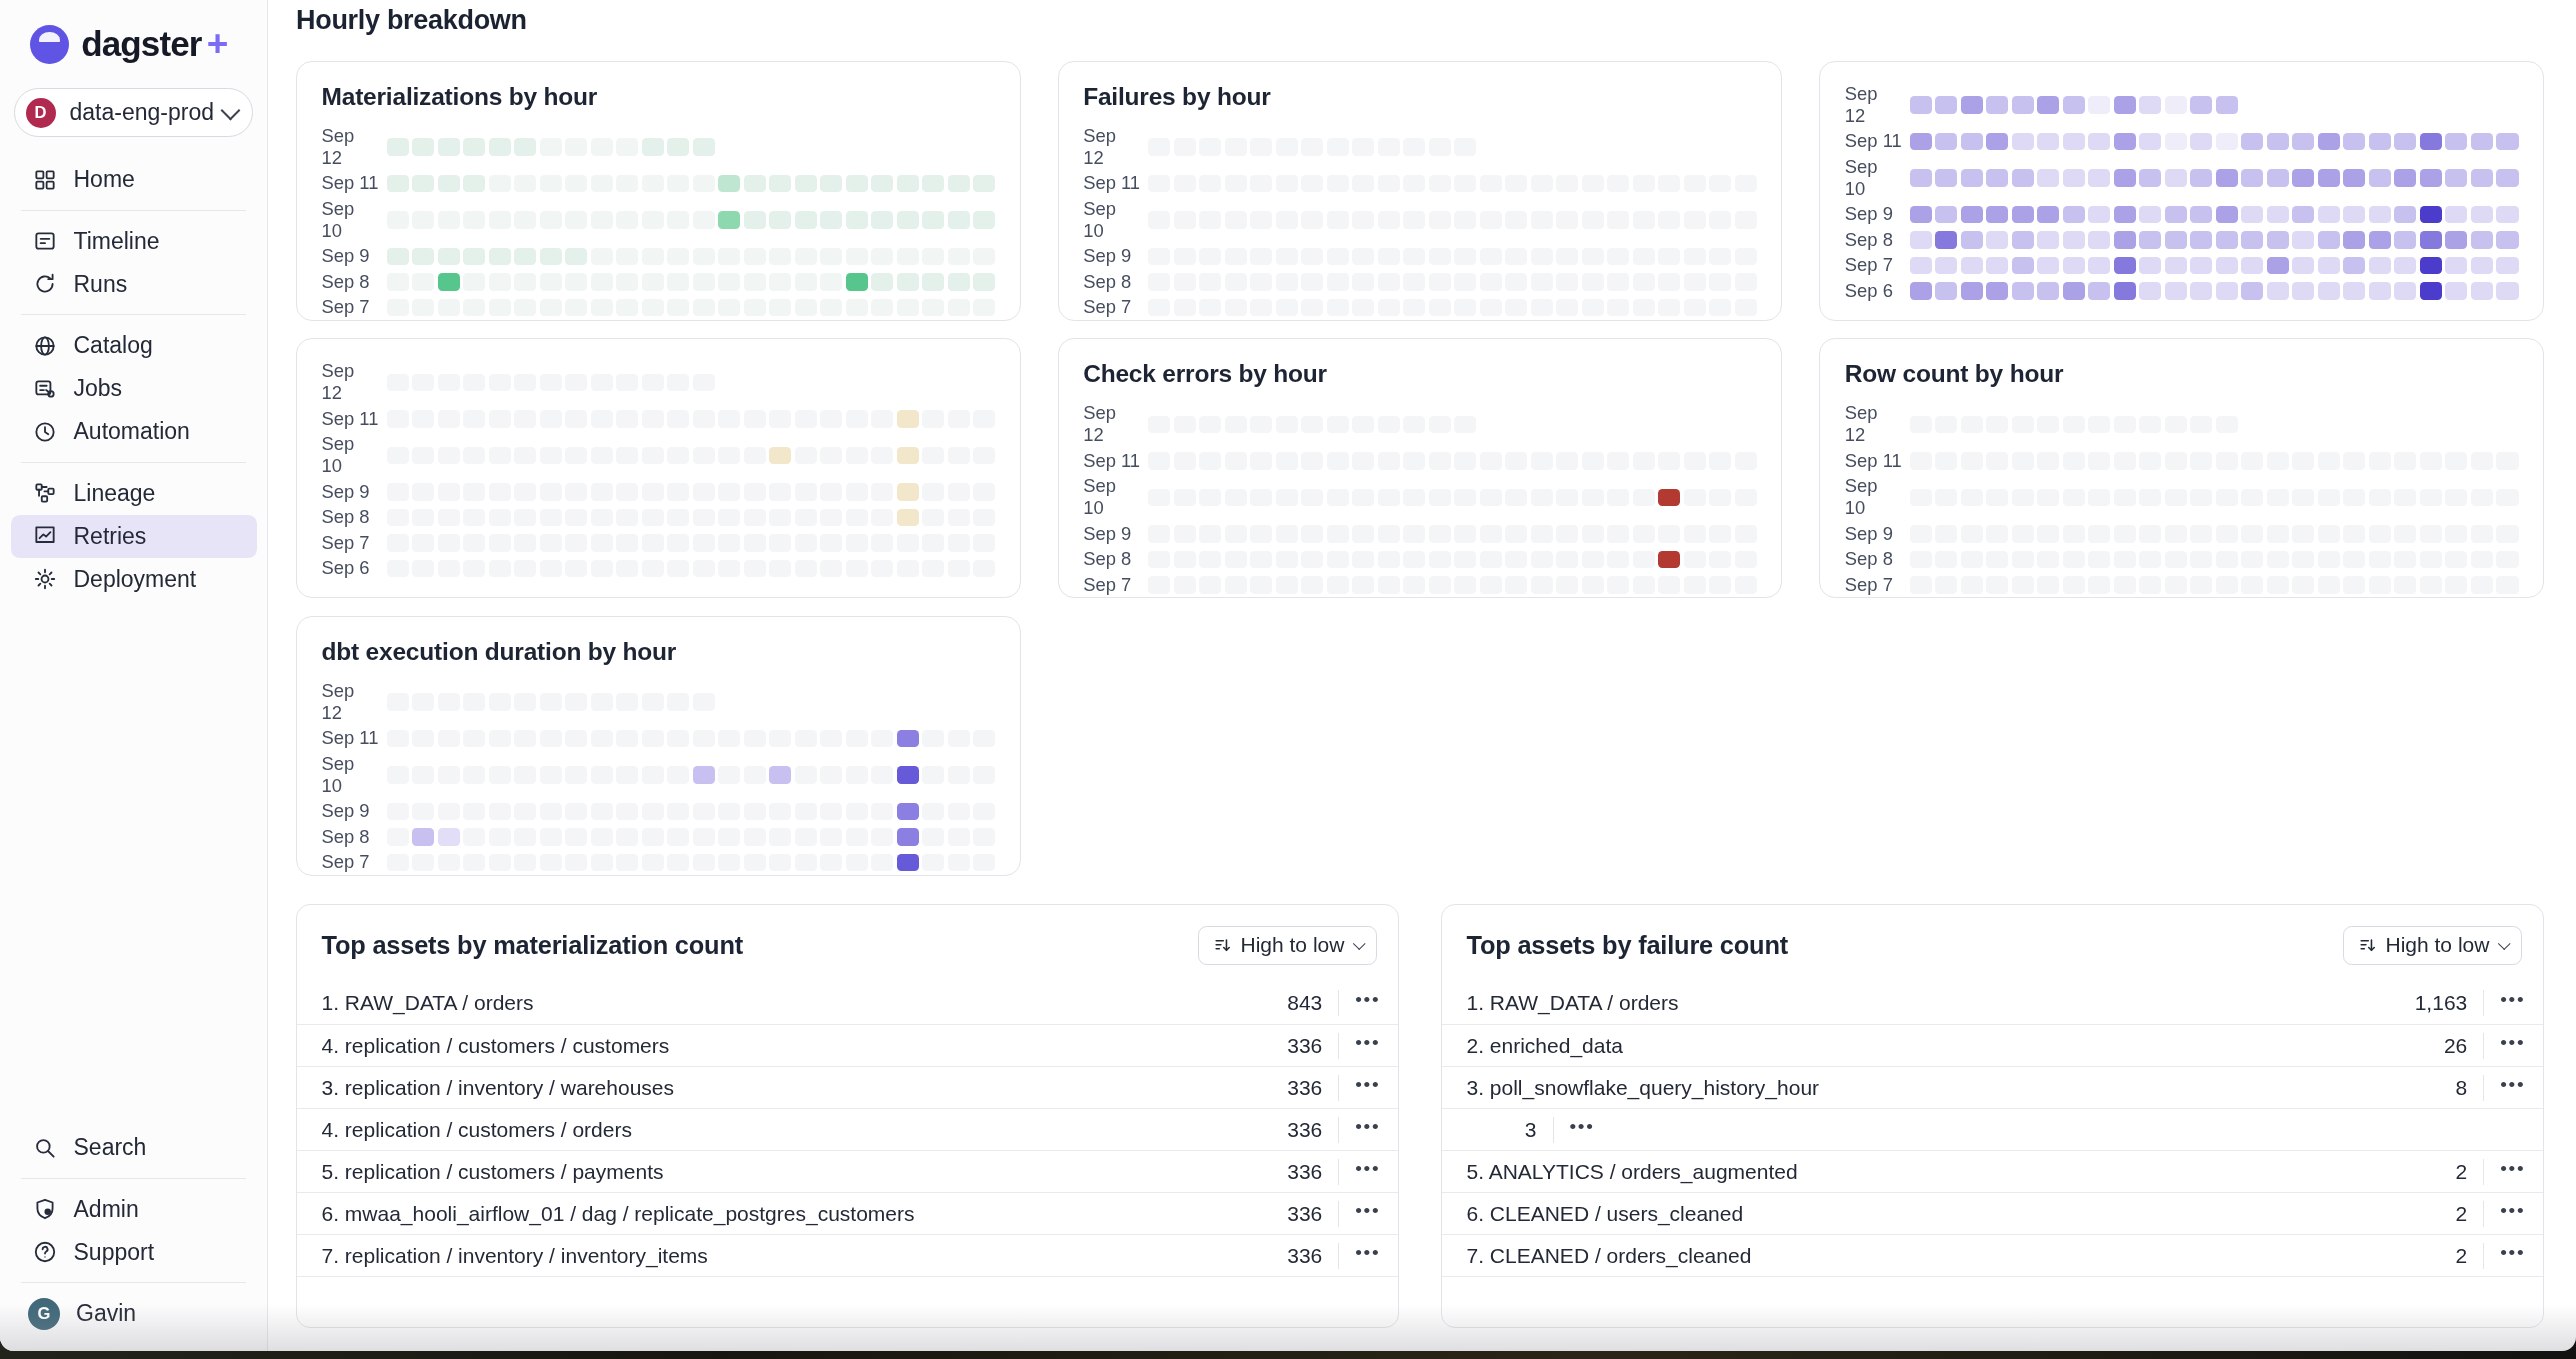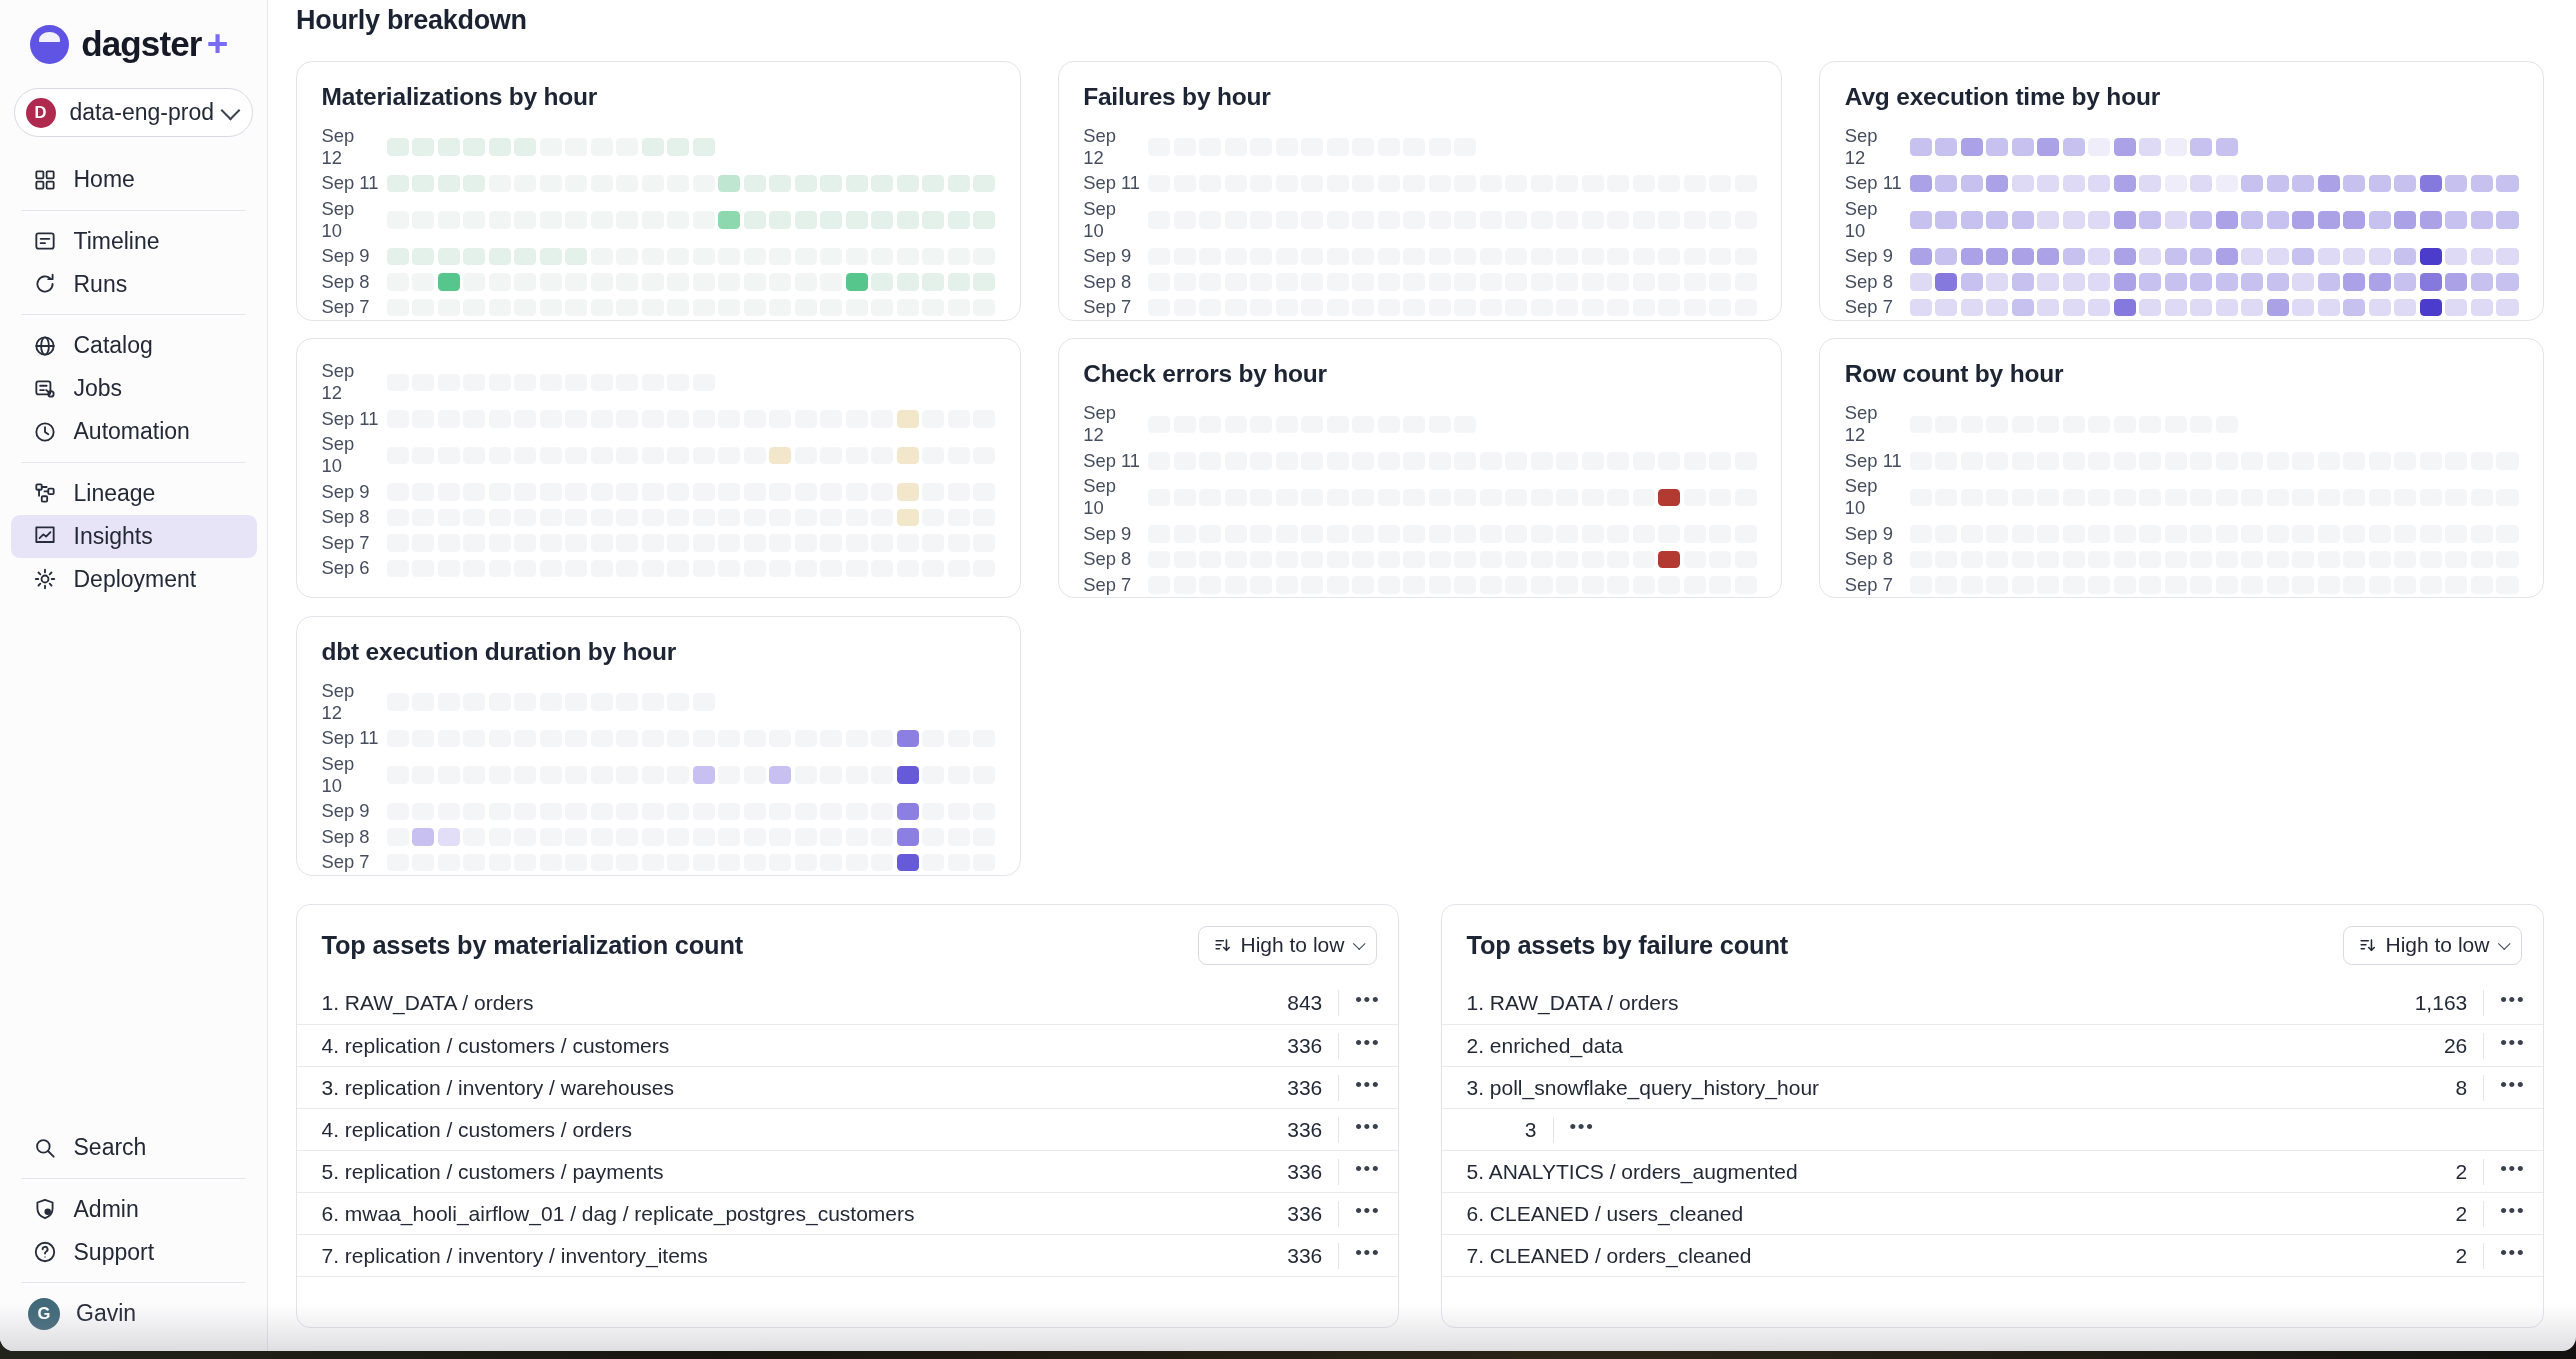--- a/index.html
+++ b/index.html
@@ -144,21 +144,21 @@
           </span>
           <span>Lineage</span>
         </div>
         <div class="nav-item active">
           <span style="display:flex">
             <svg xmlns="http://www.w3.org/2000/svg" width="26" height="26" viewBox="0 0 24 24" fill="none" stroke="#262c3a" stroke-width="1.7" stroke-linecap="round" stroke-linejoin="round">
               <path d="M4 4v13.5M4 4h16v13.5H4"></path>
               <polyline points="7,14 10.5,10.5 13,12.5 17,8.5"></polyline>
             </svg>
           </span>
-          <span>Insights</span>
+          <span>Retries</span>
         </div>
         <div class="nav-item">
           <span style="display:flex">
             <svg xmlns="http://www.w3.org/2000/svg" width="26" height="26" viewBox="0 0 24 24" fill="none" stroke="#262c3a" stroke-width="1.7" stroke-linecap="round" stroke-linejoin="round">
               <circle cx="12" cy="12" r="3.2"></circle>
               <path d="M12 3.5v2.3M12 18.2v2.3M3.5 12h2.3M18.2 12h2.3M6 6l1.7 1.7M16.3 16.3L18 18M18 6l-1.7 1.7M7.7 16.3L6 18"></path>
             </svg>
           </span>
           <span>Deployment</span>
         </div>
@@ -611,21 +611,20 @@
               <div class="hm-cell" style="background: rgb(244, 245, 247);"></div>
               <div class="hm-cell" style="background: rgb(244, 245, 247);"></div>
               <div class="hm-cell" style="background: rgb(244, 245, 247);"></div>
               <div class="hm-cell" style="background: rgb(244, 245, 247);"></div>
               <div class="hm-cell" style="background: rgb(244, 245, 247);"></div>
               <div class="hm-cell" style="background: rgb(244, 245, 247);"></div>
             </div>
           </div>
         </div>
         <div class="card">
-          <div class="card-title">Avg execution time by hour</div>
           <div class="hm-row">
             <div class="hm-label">Sep 12</div>
             <div class="hm-cells">
               <div class="hm-cell" style="background: rgb(199, 193, 240);"></div>
               <div class="hm-cell" style="background: rgb(199, 193, 240);"></div>
               <div class="hm-cell" style="background: rgb(170, 161, 231);"></div>
               <div class="hm-cell" style="background: rgb(199, 193, 240);"></div>
               <div class="hm-cell" style="background: rgb(199, 193, 240);"></div>
               <div class="hm-cell" style="background: rgb(170, 161, 231);"></div>
               <div class="hm-cell" style="background: rgb(199, 193, 240);"></div>

